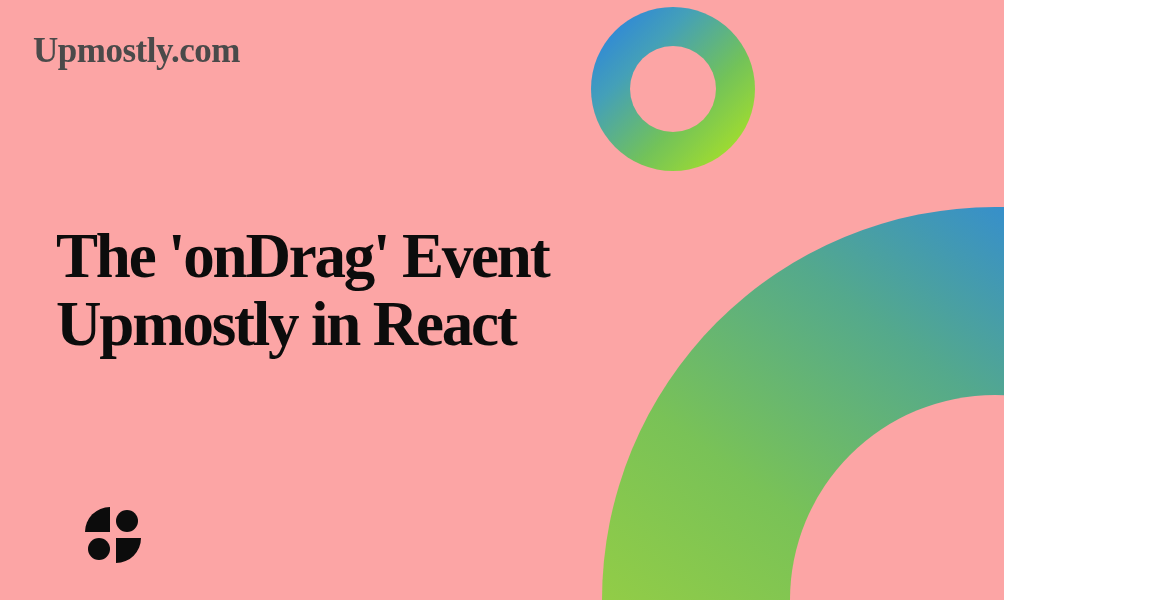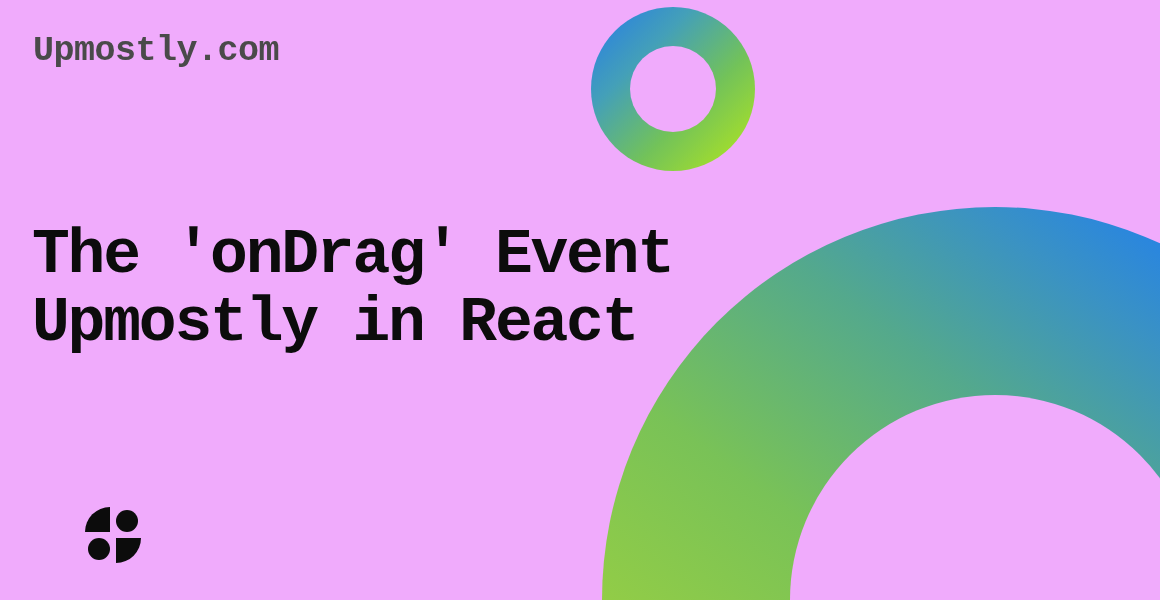--- a/index.html
+++ b/index.html
@@ -3,25 +3,25 @@
 <meta charset="utf-8">
 <title>Upmostly Article Cover</title>
 <style>
   html, body {
     margin: 0;
     padding: 0;
     background: #ffffff;
   }
   #cover {
     position: relative;
-    width: 1160px;
+    width: 1004px;
     height: 600px;
-    background: #f0abfc;
+    background: #fca5a5;
     overflow: hidden;
-    font-family: Liberation Mono, monospace;
+    font-family: Liberation Serif, serif;
   }
 
   
   #artwork {
     position: absolute;
     left: 0; top: 0;
     width: 1160px;
     height: 600px;
     pointer-events: none;
   }
@@ -47,20 +47,21 @@
     width: 600px;
     font-size: 63px;
     font-weight: bold;
     letter-spacing: -2.2px;
     line-height: 68px;
     color: #0c0c0c;
   }
   #headline .hl-line {
     display: block;
     white-space: nowrap;
+    margin-left: 24px;
   }
 
   
   #brand-mark {
     position: absolute;
     left: 85px;
     top: 507px;
     width: 56px;
     height: 56px;
   }

